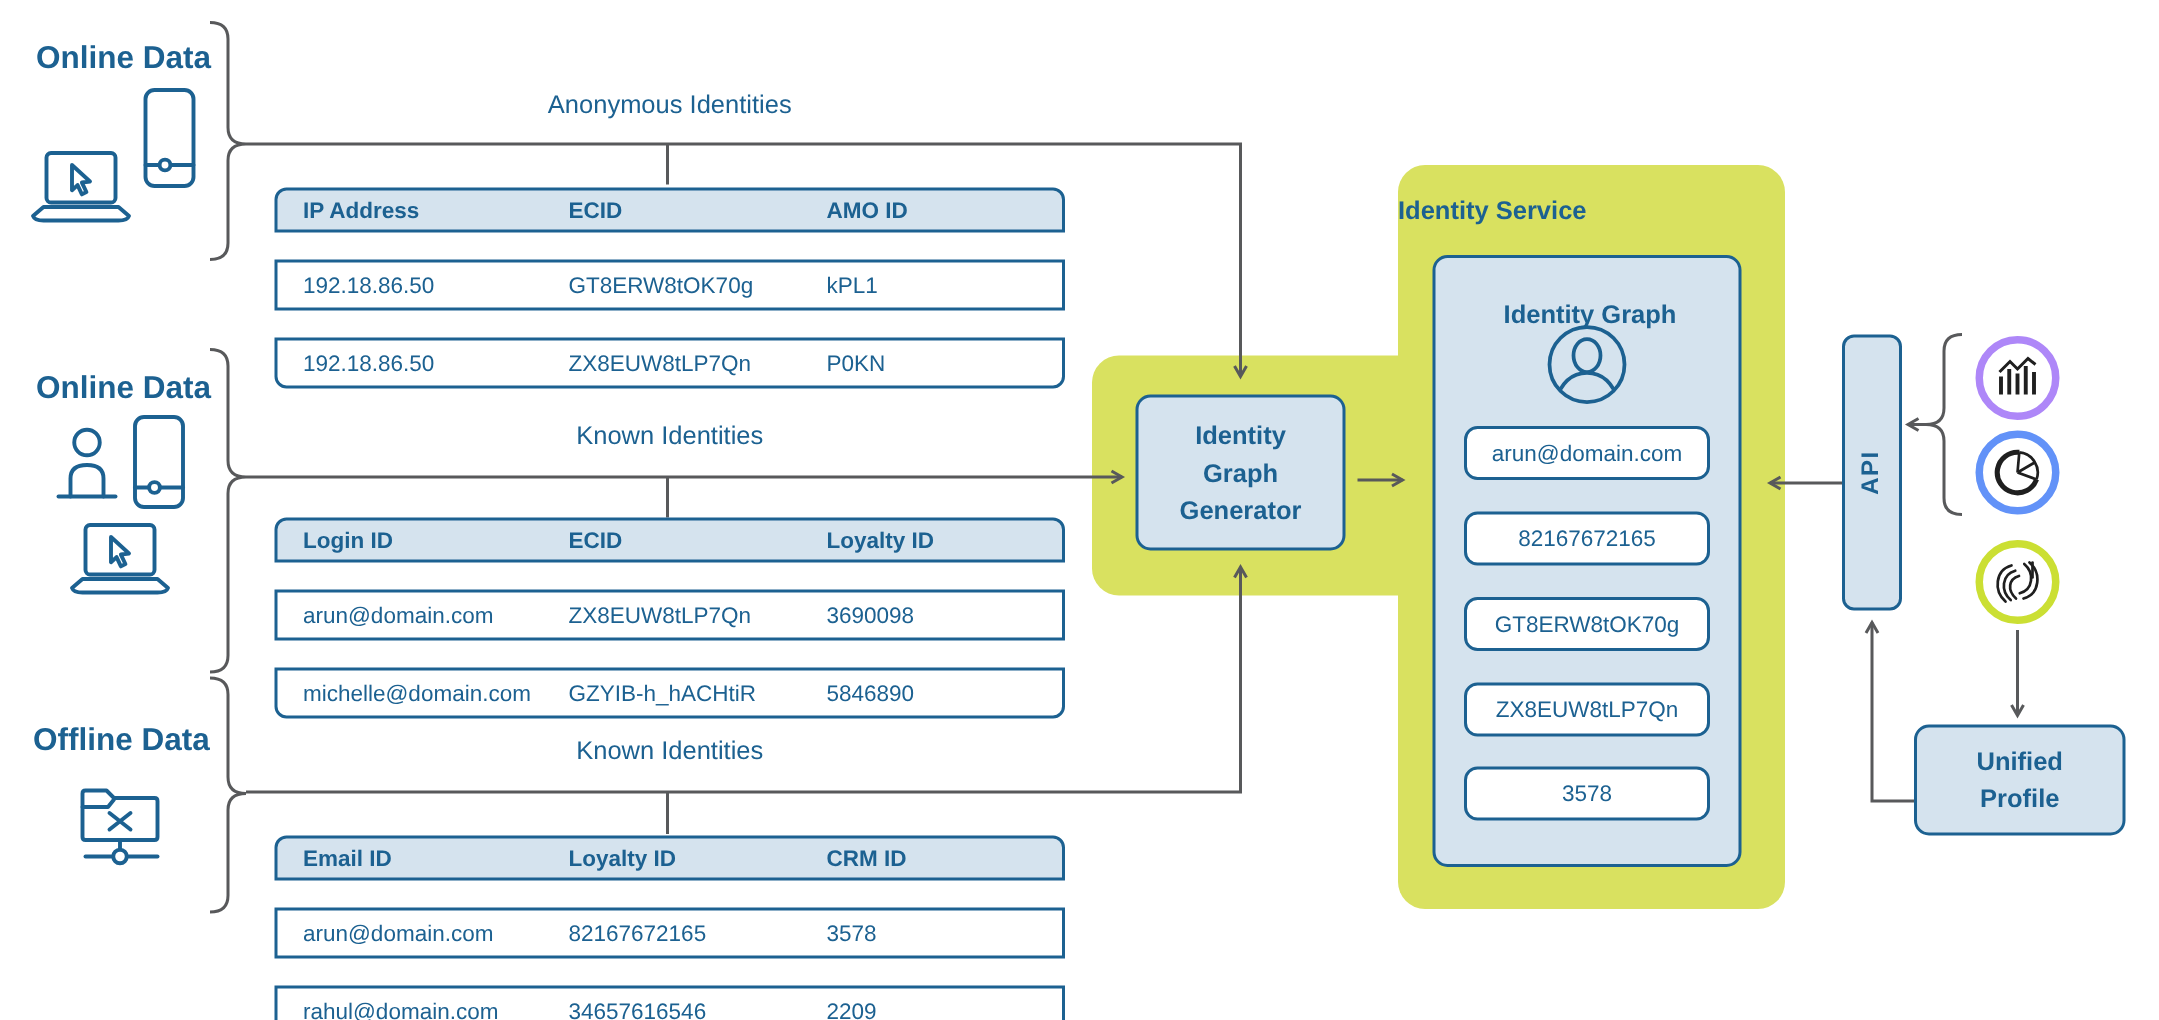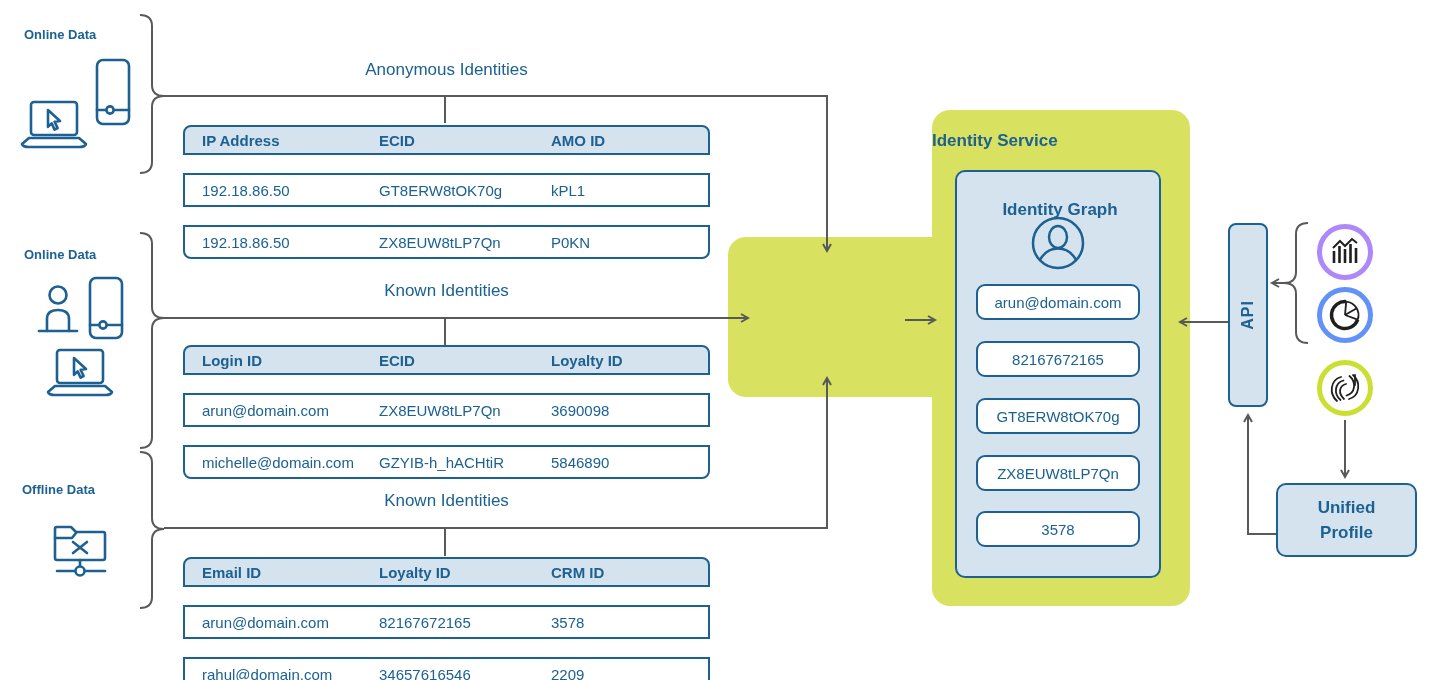--- a/index.html
+++ b/index.html
@@ -9,21 +9,21 @@
     --gray:#58595b;
   }
   html,body{margin:0;padding:0;background:#fff;}
   #canvas{
     position:relative;width:1439px;height:680px;background:#fff;overflow:hidden;
     font-family:"Liberation Sans",sans-serif;color:var(--blue);
   }
   .abs{position:absolute;}
   svg{display:block;}
   
-  .sec-label{font-size:13px;font-weight:700;color:var(--blue);white-space:nowrap;}
+  .sec-label{font-size:21px;font-weight:700;color:var(--blue);white-space:nowrap;}
   
   .tbl-title{width:527px;text-align:center;font-size:17px;font-weight:400;color:var(--blue);}
   
   .dtable{position:absolute;width:527px;font-size:15px;}
   .thead,.trow{
     box-sizing:border-box;border:2px solid var(--blue);background:#fff;
     display:grid;grid-template-columns:177px 172px 1fr;align-items:center;
     padding-left:17px;height:34px;
   }
   .thead{background:var(--fill);height:30px;border-radius:8px 8px 0 0;font-weight:700;}
@@ -189,20 +189,23 @@
       <span>82167672165</span>
       <span>3578</span>
     </div>
     <div class="trow last">
       <span>rahul@domain.com</span>
       <span>34657616546</span>
       <span>2209</span>
     </div>
   </div>
 
+  <div class="abs bluebox" style="left:757px;top:263px;width:140px;height:104px;">
+    <div class="gen-text">Identity Graph Generator</div>
+  </div>
 
   <div class="abs svc-title" style="left:932px;top:131px;">Identity Service</div>
   <div class="abs graph-panel" style="left:955px;top:170px;width:206px;height:408px;">
     <div class="panel-title">Identity Graph</div>
   </div>
   <svg class="abs" style="left:1031px;top:216px;" width="54" height="54" viewBox="-27 -27 54 54">
     <defs>
         <clipPath id="avclip">
           <circle cx="0" cy="0" r="24.7"></circle>
         </clipPath>

